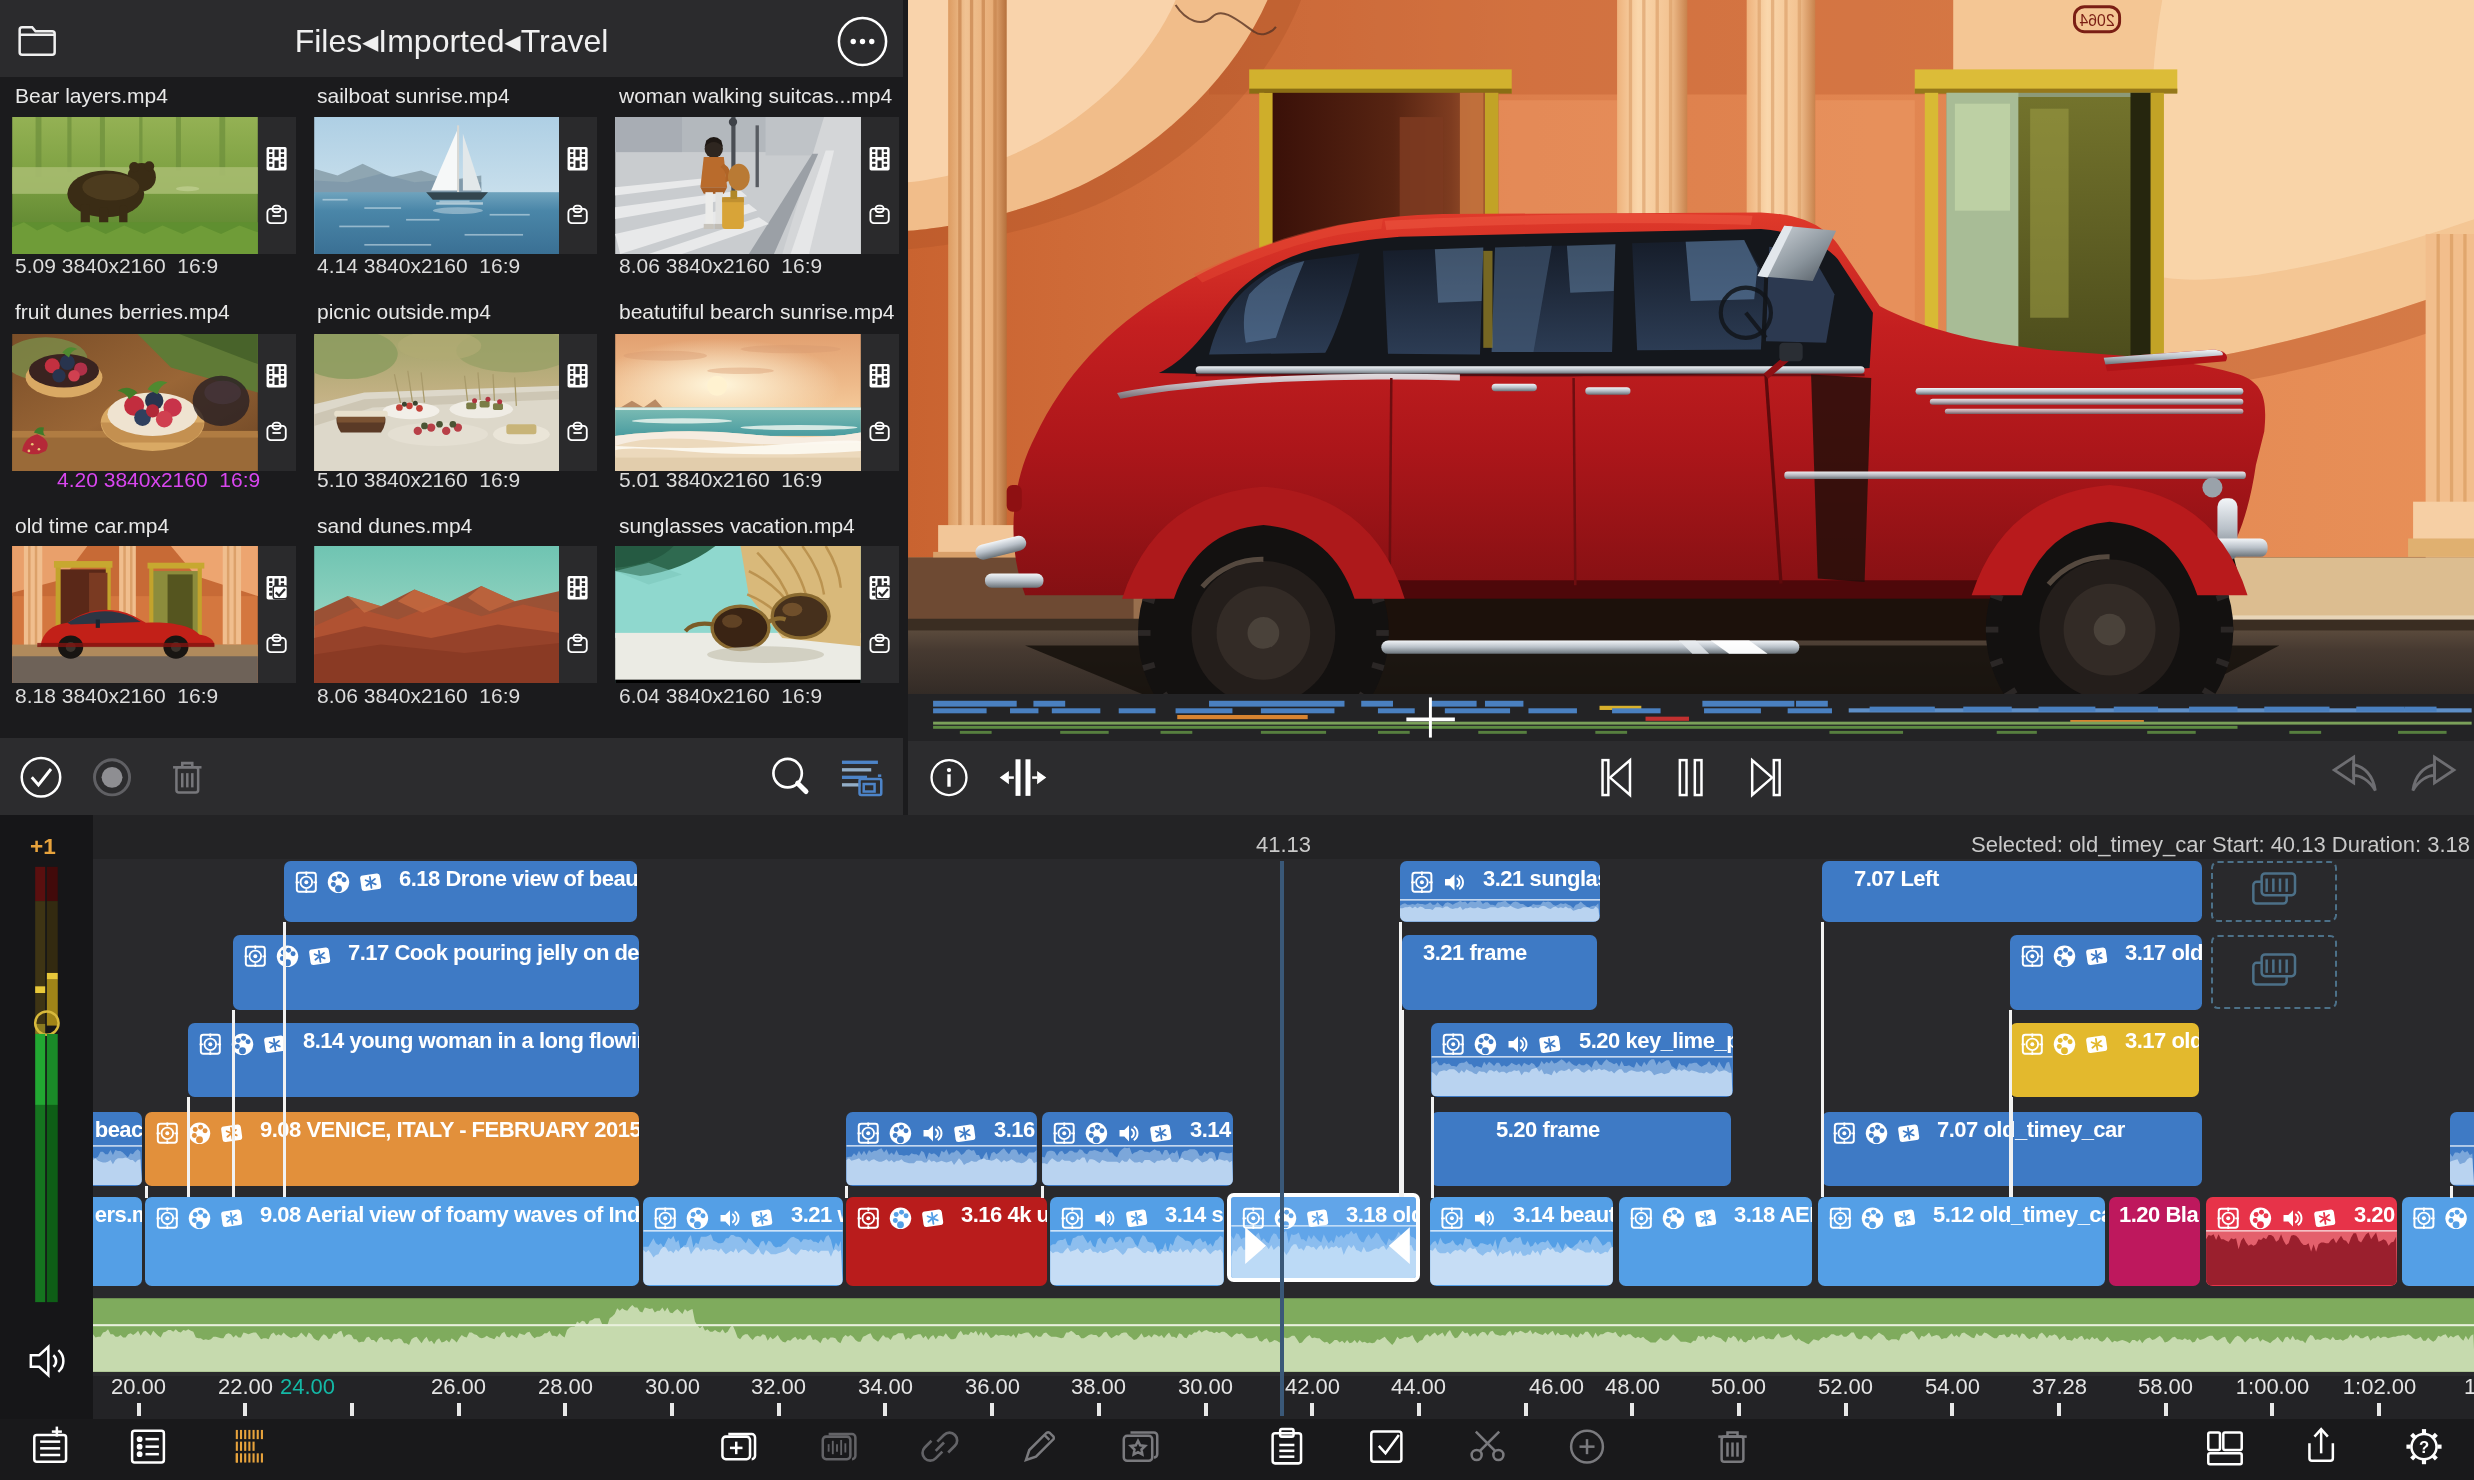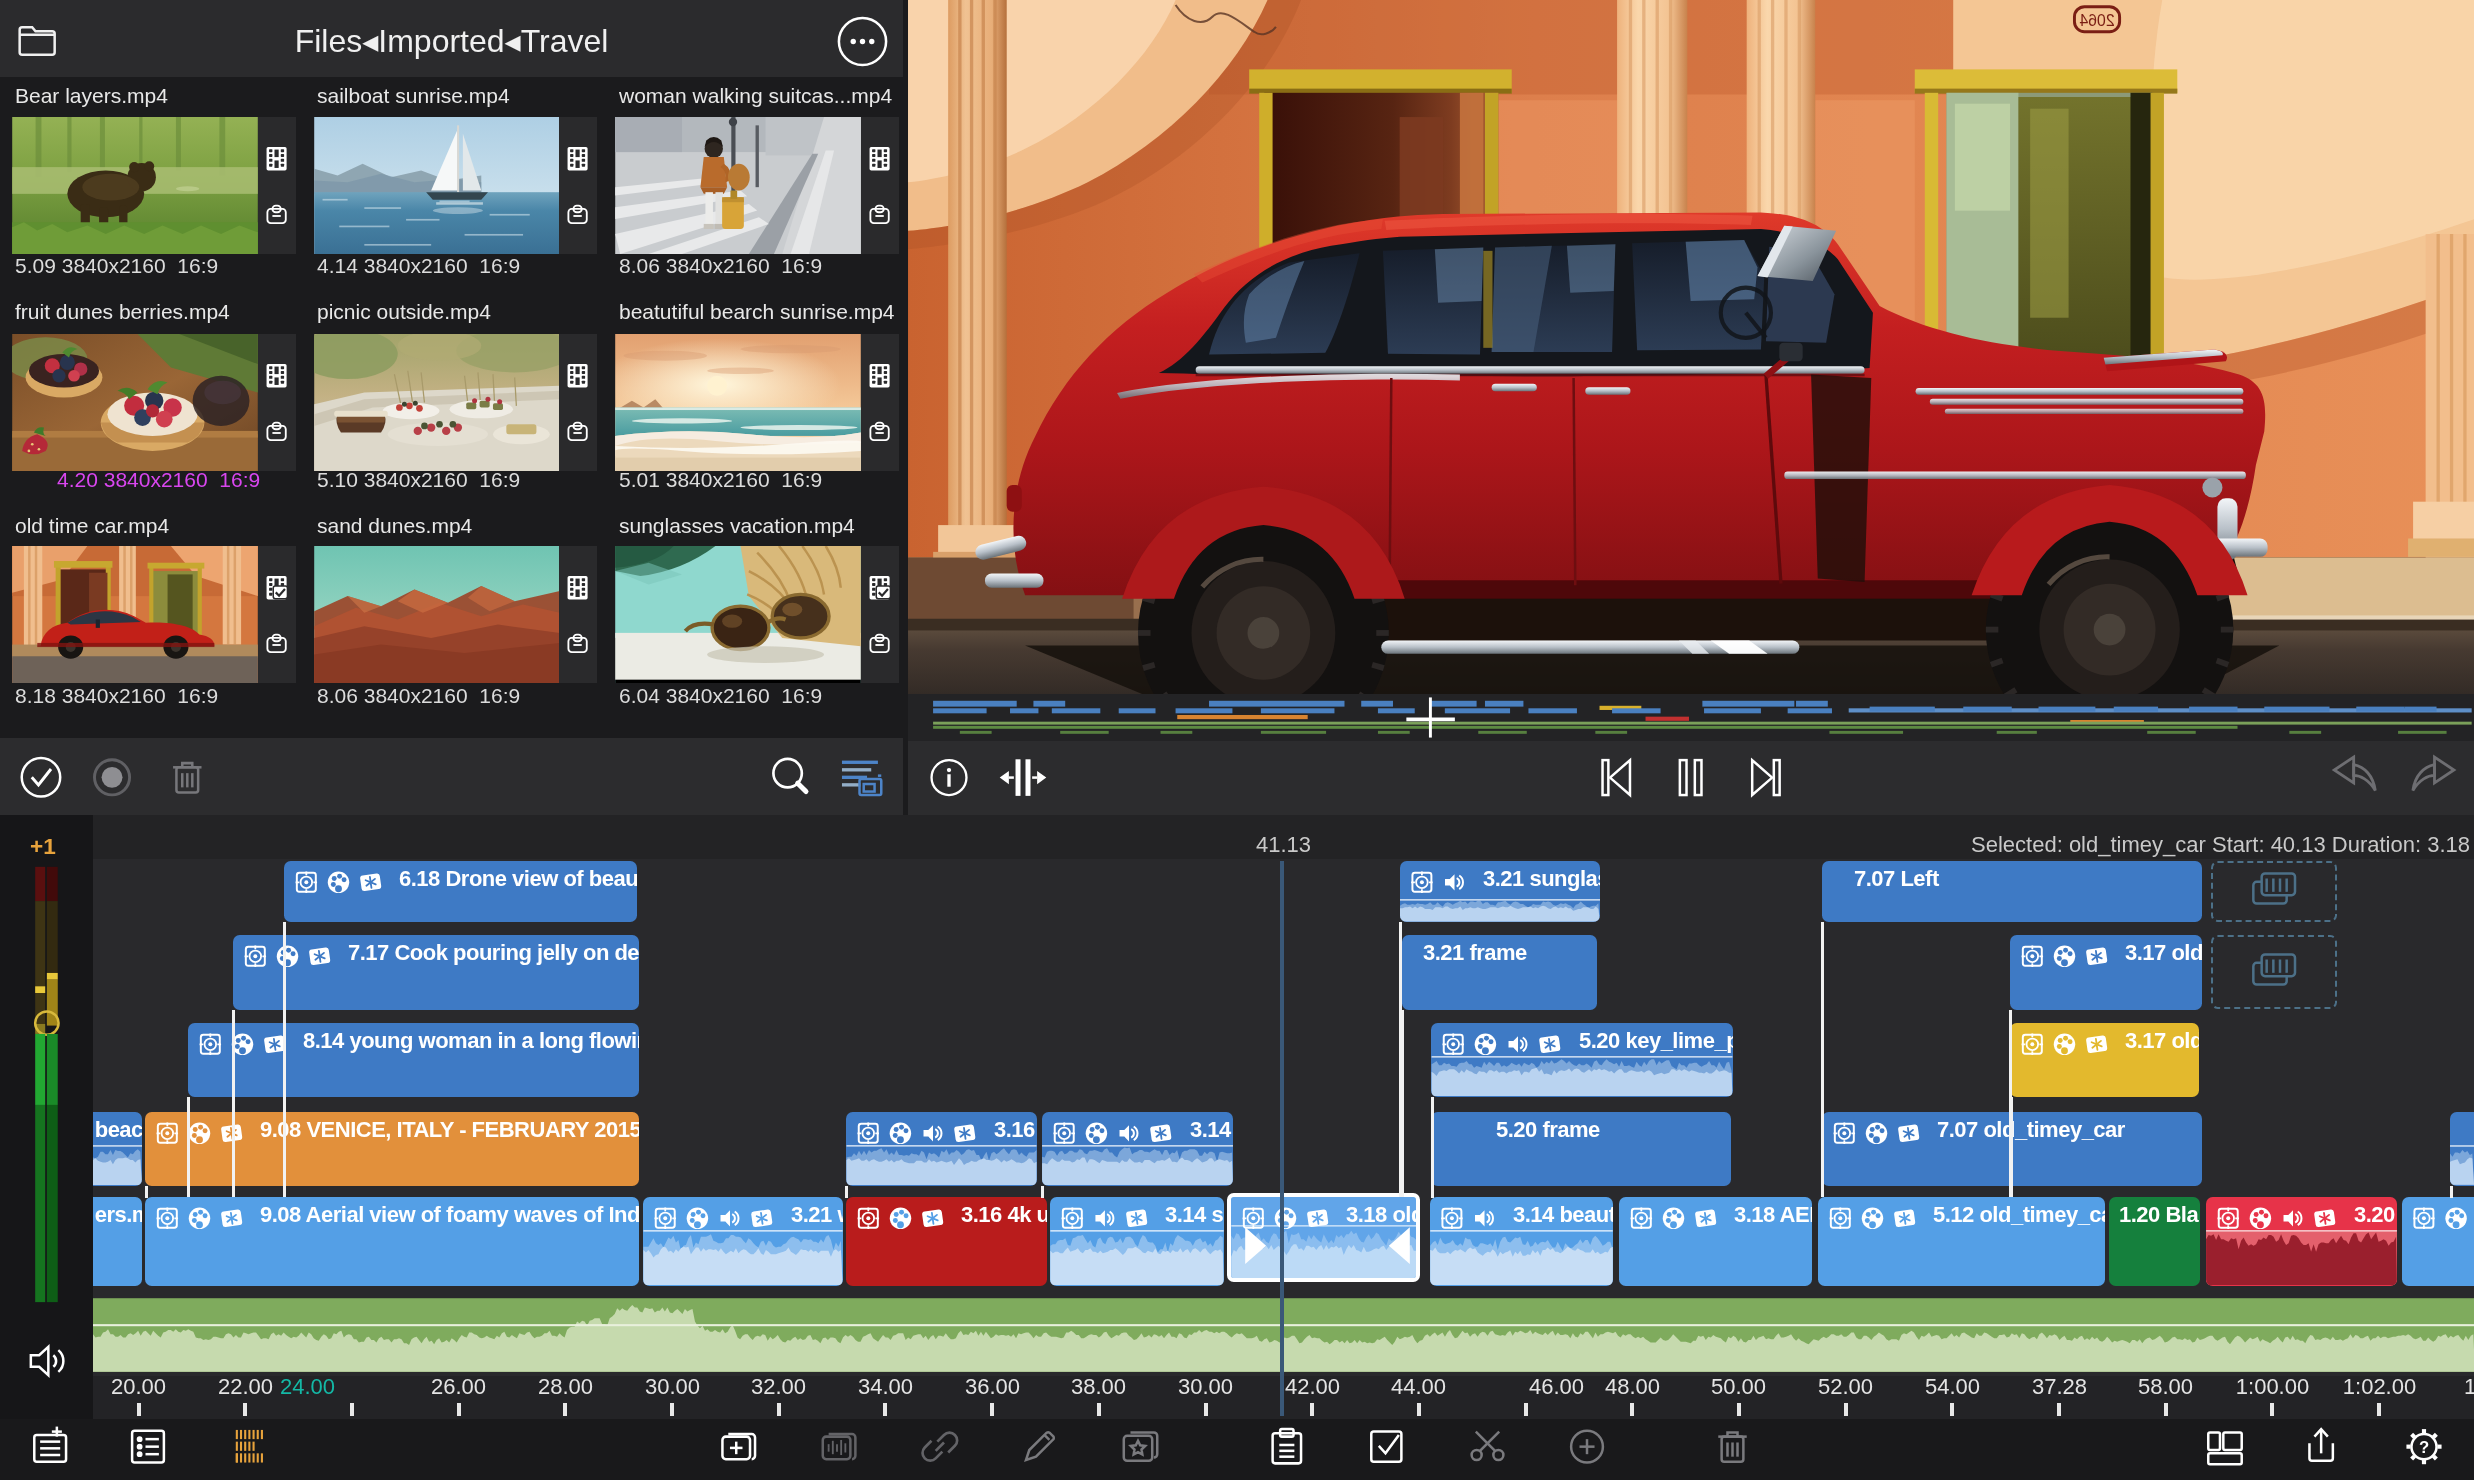--- a/index.html
+++ b/index.html
@@ -1609,21 +1609,21 @@
           <rect x="1" y="3.5" width="24" height="19" rx="3.5" fill="#fff"></rect>
           <g stroke="#549FE6" stroke-width="2.2" stroke-linecap="round">
             <line x1="13.0" y1="6.24" x2="13.0" y2="19.76"></line>
             <line x1="7.280000000000001" y1="9.62" x2="18.72" y2="16.38"></line>
             <line x1="7.280000000000001" y1="16.38" x2="18.72" y2="9.62"></line>
           </g>
         </g>
       </svg>
       <div style="position:absolute;left:115px;top:5px;font:700 22px 'Liberation Sans',sans-serif;color:#fff;white-space:nowrap;letter-spacing:-0.5px;">5.12 old_timey_car</div>
     </div>
-    <div style="position:absolute;left:2109px;top:1197px;width:91px;height:89px;background:#15803d;border-radius:6.7px;overflow:hidden;">
+    <div style="position:absolute;left:2109px;top:1197px;width:91px;height:89px;background:#be185d;border-radius:6.7px;overflow:hidden;">
       <div style="position:absolute;left:10px;top:5px;font:700 22px 'Liberation Sans',sans-serif;color:#fff;white-space:nowrap;letter-spacing:-0.5px;">1.20 Bla</div>
     </div>
     <div style="position:absolute;left:2206px;top:1197px;width:191px;height:89px;background:#E73349;border-radius:6.7px;overflow:hidden;">
       <div style="position:absolute;left:0;top:33px;width:191px;height:55px;background:#E4606C;">
         <svg width="191" height="55" style="display:block" viewBox="0 0 229 66">
           <polygon points="0,66 229,66 228,8 225,14 222,15 219,19 216,13 213,11 210,13 207,14 204,3 201,7 198,11 195,3 192,5 189,10 186,15 183,13 180,4 177,4 174,9 171,17 168,13 165,12 162,7 159,11 156,16 153,10 150,12 147,16 144,16 141,15 138,15 135,17 132,26 129,17 126,26 123,16 120,18 117,18 114,15 111,10 108,7 105,6 102,7 99,16 96,18 93,13 90,5 87,12 84,14 81,8 78,6 75,6 72,11 69,9 66,12 63,11 60,17 57,19 54,17 51,19 48,15 45,9 42,13 39,23 36,10 33,11 30,10 27,14 24,13 21,11 18,11 15,5 12,12 9,5 6,7 3,6 0,11" fill="#9A1F2D"></polygon>
           <rect x="0" y="0" width="229" height="2" fill="#ffffff" opacity="0.6"></rect>
         </svg>
       </div>
       <svg width="141" height="33" style="position:absolute;left:0;top:4.2px" viewBox="0 0 169 40">

